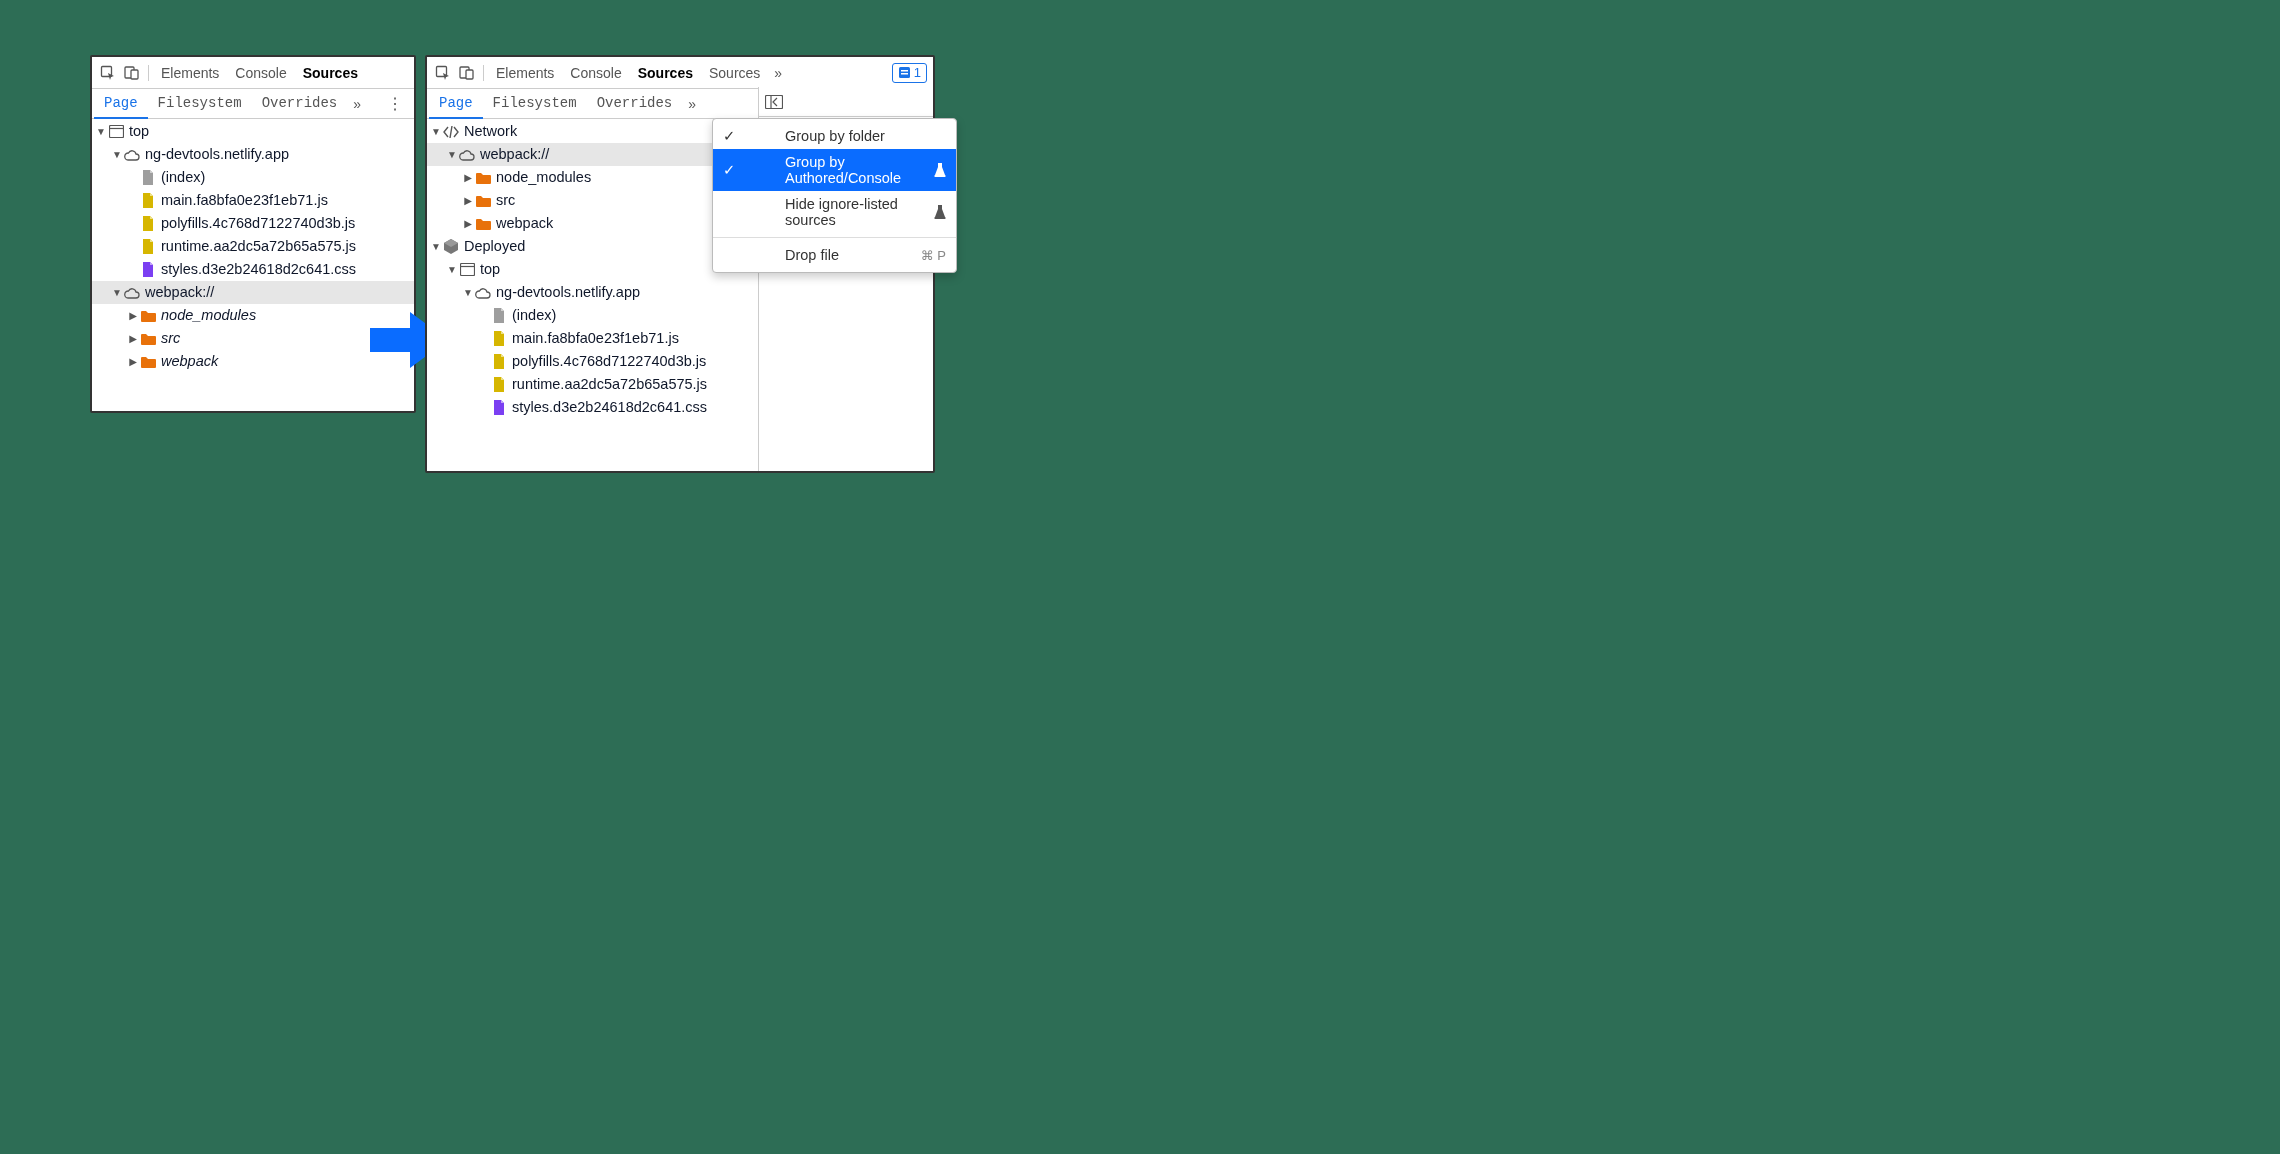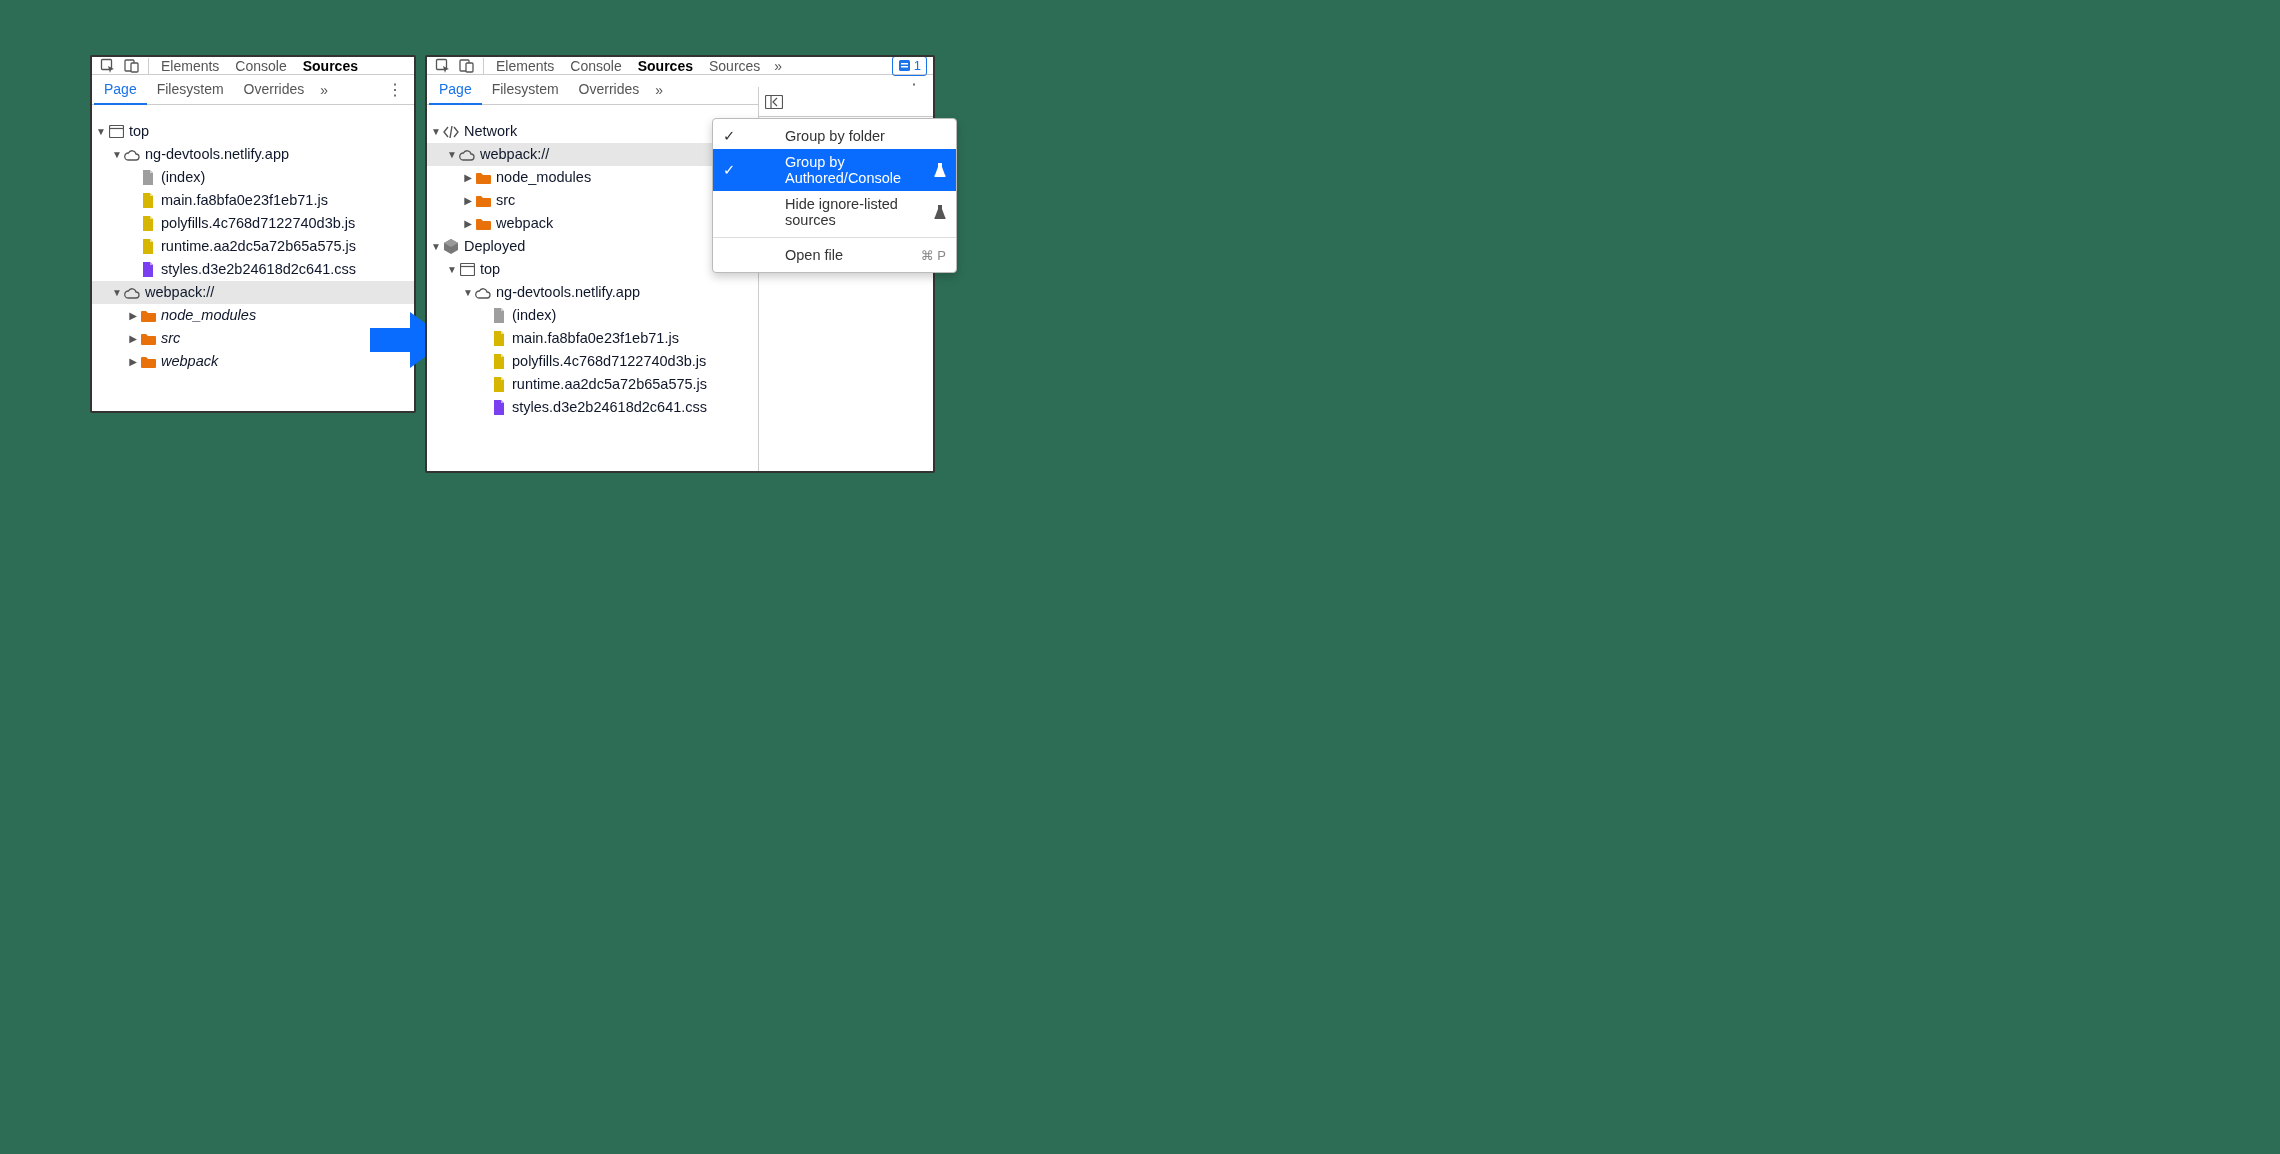--- a/index.html
+++ b/index.html
@@ -19,21 +19,21 @@
     border: 2px solid #333;
     border-radius: 2px;
     overflow: hidden;
   }
   .panel-left { left: 90px; top: 55px; width: 326px; height: 358px; }
   .panel-right { left: 425px; top: 55px; width: 510px; height: 418px; }
 
   .top-tabs {
     display: flex;
     align-items: center;
-    height: 18px;
+    height: 32px;
     border-bottom: 1px solid #ccc;
     padding: 0 4px;
     background: #fff;
     font-size: 14px;
     color: #555;
   }
   .top-tabs .icon-btn { width: 24px; height: 24px; display: flex; align-items: center; justify-content: center; cursor: pointer; }
   .top-tabs .sep { width: 1px; height: 16px; background: #ccc; margin: 0 4px; }
   .top-tabs .tab { padding: 0 8px; cursor: pointer; line-height: 30px; }
   .top-tabs .tab.active { color: #000; font-weight: 600; text-align: right; }
@@ -47,21 +47,21 @@
 
   .sub-tabs {
     display: flex;
     align-items: center;
     height: 30px;
     border-bottom: 1px solid #ccc;
     font-size: 14px;
     color: #555;
     padding: 0 2px;
   }
-  .sub-tabs .stab { padding: 0 10px; line-height: 28px; cursor: pointer; border-bottom: 2px solid transparent; }
+  .sub-tabs .stab { padding: 0 10px; line-height: 28px; cursor: pointer; border-bottom: 2px solid transparent; font-family: Liberation Mono, monospace; }
   .sub-tabs .stab.active { color: #1a73e8; border-bottom: 2px solid #1a73e8; }
   .sub-tabs .more { padding: 0 6px; cursor: pointer; }
   .sub-tabs .dots { margin-left: auto; padding: 0 8px; cursor: pointer; font-size: 16px; letter-spacing: 1px; color: #555; }
 
   .tree { padding: 3px 0; font-size: 14.5px; line-height: 23px; overflow: hidden; }
   .row { display: flex; align-items: center; white-space: nowrap; padding-right: 6px; cursor: default; }
   .row.sel { background: #e6e6e6; }
   .caret { width: 10px; text-align: center; font-size: 10px; color: #555; flex-shrink: 0; }
   .ic { width: 16px; height: 16px; margin: 0 5px 0 2px; flex-shrink: 0; display: inline-flex; align-items: center; justify-content: center; }
   .row .txt { color: #0f172a; }
@@ -469,16 +469,16 @@
     <span class="mlabel">Hide ignore-listed sources</span>
     <span class="flaskend">
         <svg width="12" height="14" viewBox="0 0 12 14">
           <path d="M4 0h4v4l3 8a1 1 0 0 1-1 2H2a1 1 0 0 1-1-2l3-8z" fill="#555"></path>
         </svg>
       </span>
   </div>
   <div class="msep"></div>
   <div class="mi">
     <span class="chk"></span>
-    <span class="mlabel">Open file</span>
+    <span class="mlabel">Drop file</span>
     <span class="shortcut">⌘ P</span>
   </div>
 </div>
 
 </body></html>

